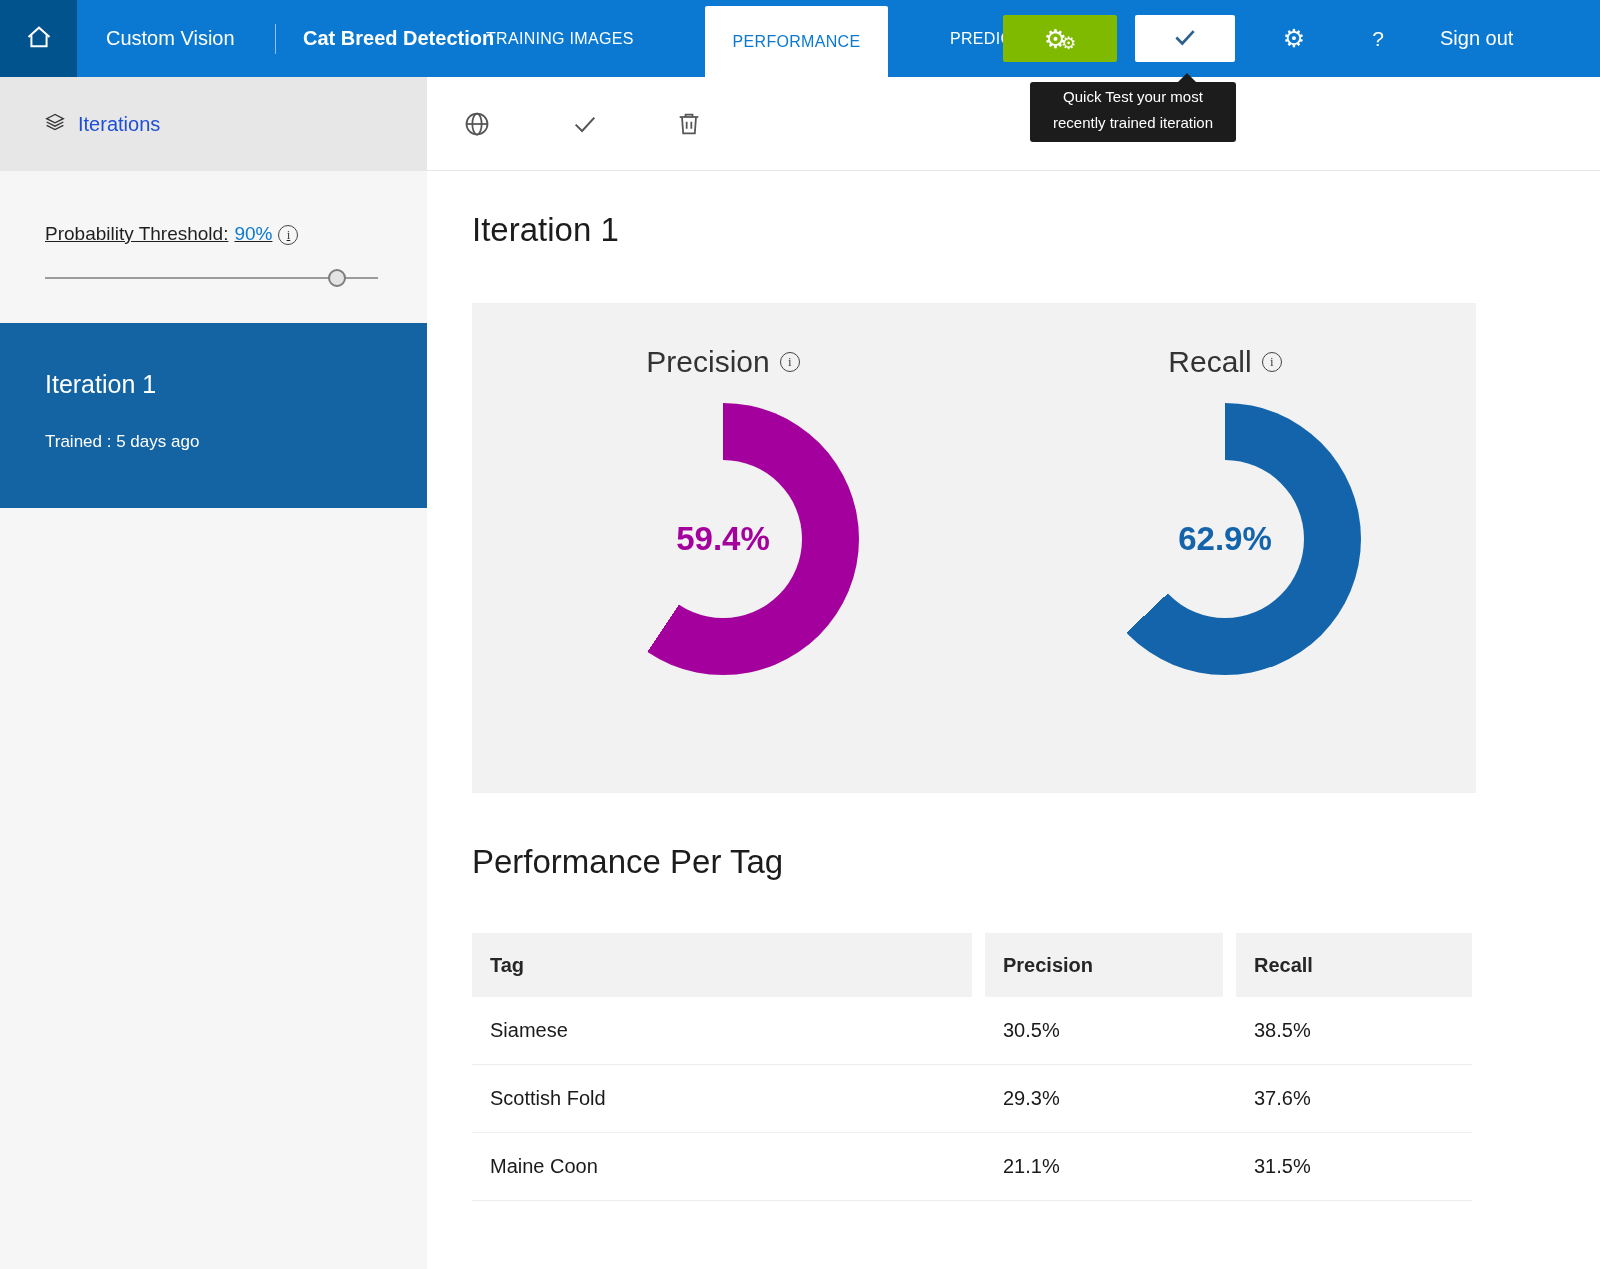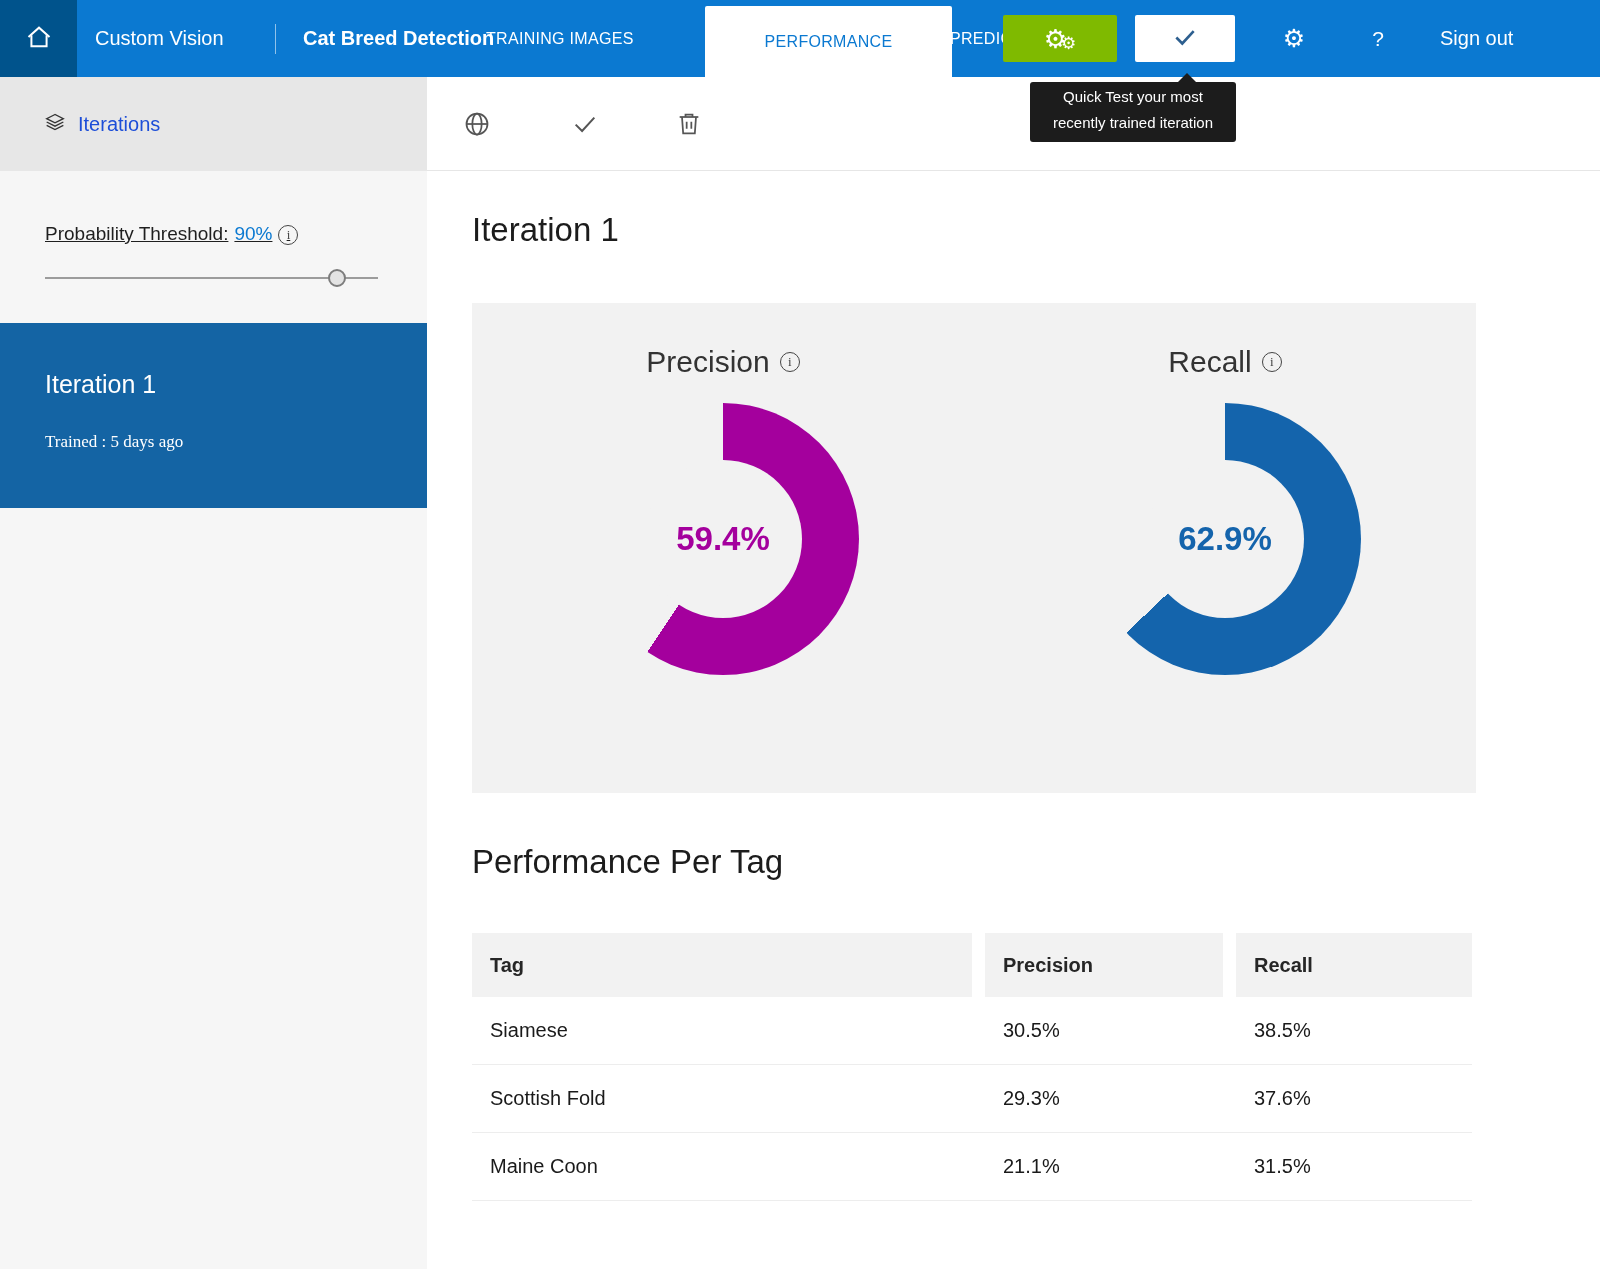--- a/index.html
+++ b/index.html
@@ -4,26 +4,26 @@
 <style>
   * { margin:0; padding:0; box-sizing:border-box; }
   html,body { background:#fff; }
   body { font-family:"Liberation Sans","DejaVu Sans",sans-serif; color:#1a1a1a; }
   .page { position:relative; width:1600px; height:1269px; overflow:hidden; background:#fff; }
 
   
   .topbar { position:absolute; top:0; left:0; width:1600px; height:77px; background:#0b79d1; z-index:20; }
   .home-btn { position:absolute; left:0; top:0; width:77px; height:77px; background:#00538c; display:flex; align-items:center; justify-content:center; cursor:pointer; }
   .tb-item { position:absolute; top:0; height:77px; display:flex; align-items:center; color:#fff; font-size:20px; white-space:nowrap; }
-  .app-title { left:95px; cursor:pointer; }
+  .app-title { left:106px; cursor:pointer; }
   .tb-divider { position:absolute; left:275px; top:24px; width:1px; height:30px; background:rgba(255,255,255,0.55); }
   .project-title { left:303px; font-weight:700; z-index:3; }
   .tab { font-size:16px; letter-spacing:0.3px; cursor:pointer; }
   .tab-training { left:486px; z-index:2; }
-  .tab-performance { left:705px; top:6px; height:71px; width:247px; background:#fff; color:#0b79d1; justify-content:center; border-radius:2px 2px 0 0; z-index:4; }
+  .tab-performance { left:705px; top:6px; height:71px; width:183px; background:#fff; color:#0b79d1; justify-content:center; border-radius:2px 2px 0 0; z-index:4; }
   .tab-predictions { left:950px; z-index:1; }
   .green-btn { position:absolute; left:1003px; top:15px; width:114px; height:47px; background:#7fba00; border-radius:2px; display:flex; align-items:center; justify-content:center; cursor:pointer; z-index:5; }
   .gear-glyph { font-family:"DejaVu Sans",sans-serif; color:#fff; line-height:1; }
   .gear-big { font-size:26px; }
   .gear-small { font-size:17px; margin-left:-6px; margin-top:10px; }
   .white-btn { position:absolute; left:1135px; top:15px; width:100px; height:47px; background:#fff; border-radius:2px; display:flex; align-items:center; justify-content:center; cursor:pointer; z-index:5; }
   .settings-btn { left:1276px; width:36px; justify-content:center; cursor:pointer; }
   .settings-btn .gear-glyph { font-size:25px; }
   .help-btn { left:1365px; width:26px; justify-content:center; cursor:pointer; font-size:21px; }
   .signout-btn { left:1440px; cursor:pointer; }
@@ -37,21 +37,21 @@
   .iterations-row { height:94px; background:#e7e7e7; display:flex; align-items:center; padding-left:45px; gap:13px; font-size:20px; color:#1d4ed8; }
   .threshold { position:absolute; left:45px; top:146px; width:340px; }
   .threshold-label { font-size:19px; color:#1f1f1f; display:flex; align-items:flex-end; gap:6px; white-space:nowrap;text-decoration:underline; }
   .threshold-value { color:#0b79d1; cursor:pointer; }
   .info-icon { display:inline-flex; align-items:center; justify-content:center; width:20px; height:20px; border:1.5px solid #444; border-radius:50%; font-size:13px; font-family:"Liberation Serif",serif; color:#444; cursor:pointer; flex:0 0 auto; }
   .slider { position:relative; margin-top:24px; width:333px; height:18px; cursor:pointer; }
   .slider-track { position:absolute; top:8px; left:0; width:333px; height:2px; background:#9c9c9c; }
   .slider-thumb { position:absolute; top:0; left:283px; width:18px; height:18px; border-radius:50%; background:#e3e3e3; border:2px solid #7d7d7d; }
   .iteration-card { position:absolute; left:0; top:246px; width:427px; height:185px; background:#1464a4; color:#fff; cursor:pointer; }
   .iteration-card-title { position:absolute; left:45px; top:47px; font-size:25px; }
-  .iteration-card-sub { position:absolute; left:45px; top:109px; font-size:17px;font-family:Liberation Serif, serif; }
+  .iteration-card-sub { position:absolute; left:45px; top:109px; font-size:17px; }
 
   
   .toolbar { position:absolute; left:427px; top:77px; width:1173px; height:94px; background:#fff; border-bottom:1px solid #e6e6e6; z-index:5; }
   .toolbar-icon { position:absolute; top:33px; width:28px; height:28px; cursor:pointer; }
   .toolbar-icon svg { width:100%; height:100%; }
   .ti-globe { left:36px; }
   .ti-check { left:144px; }
   .ti-trash { left:248px; }
 
   

